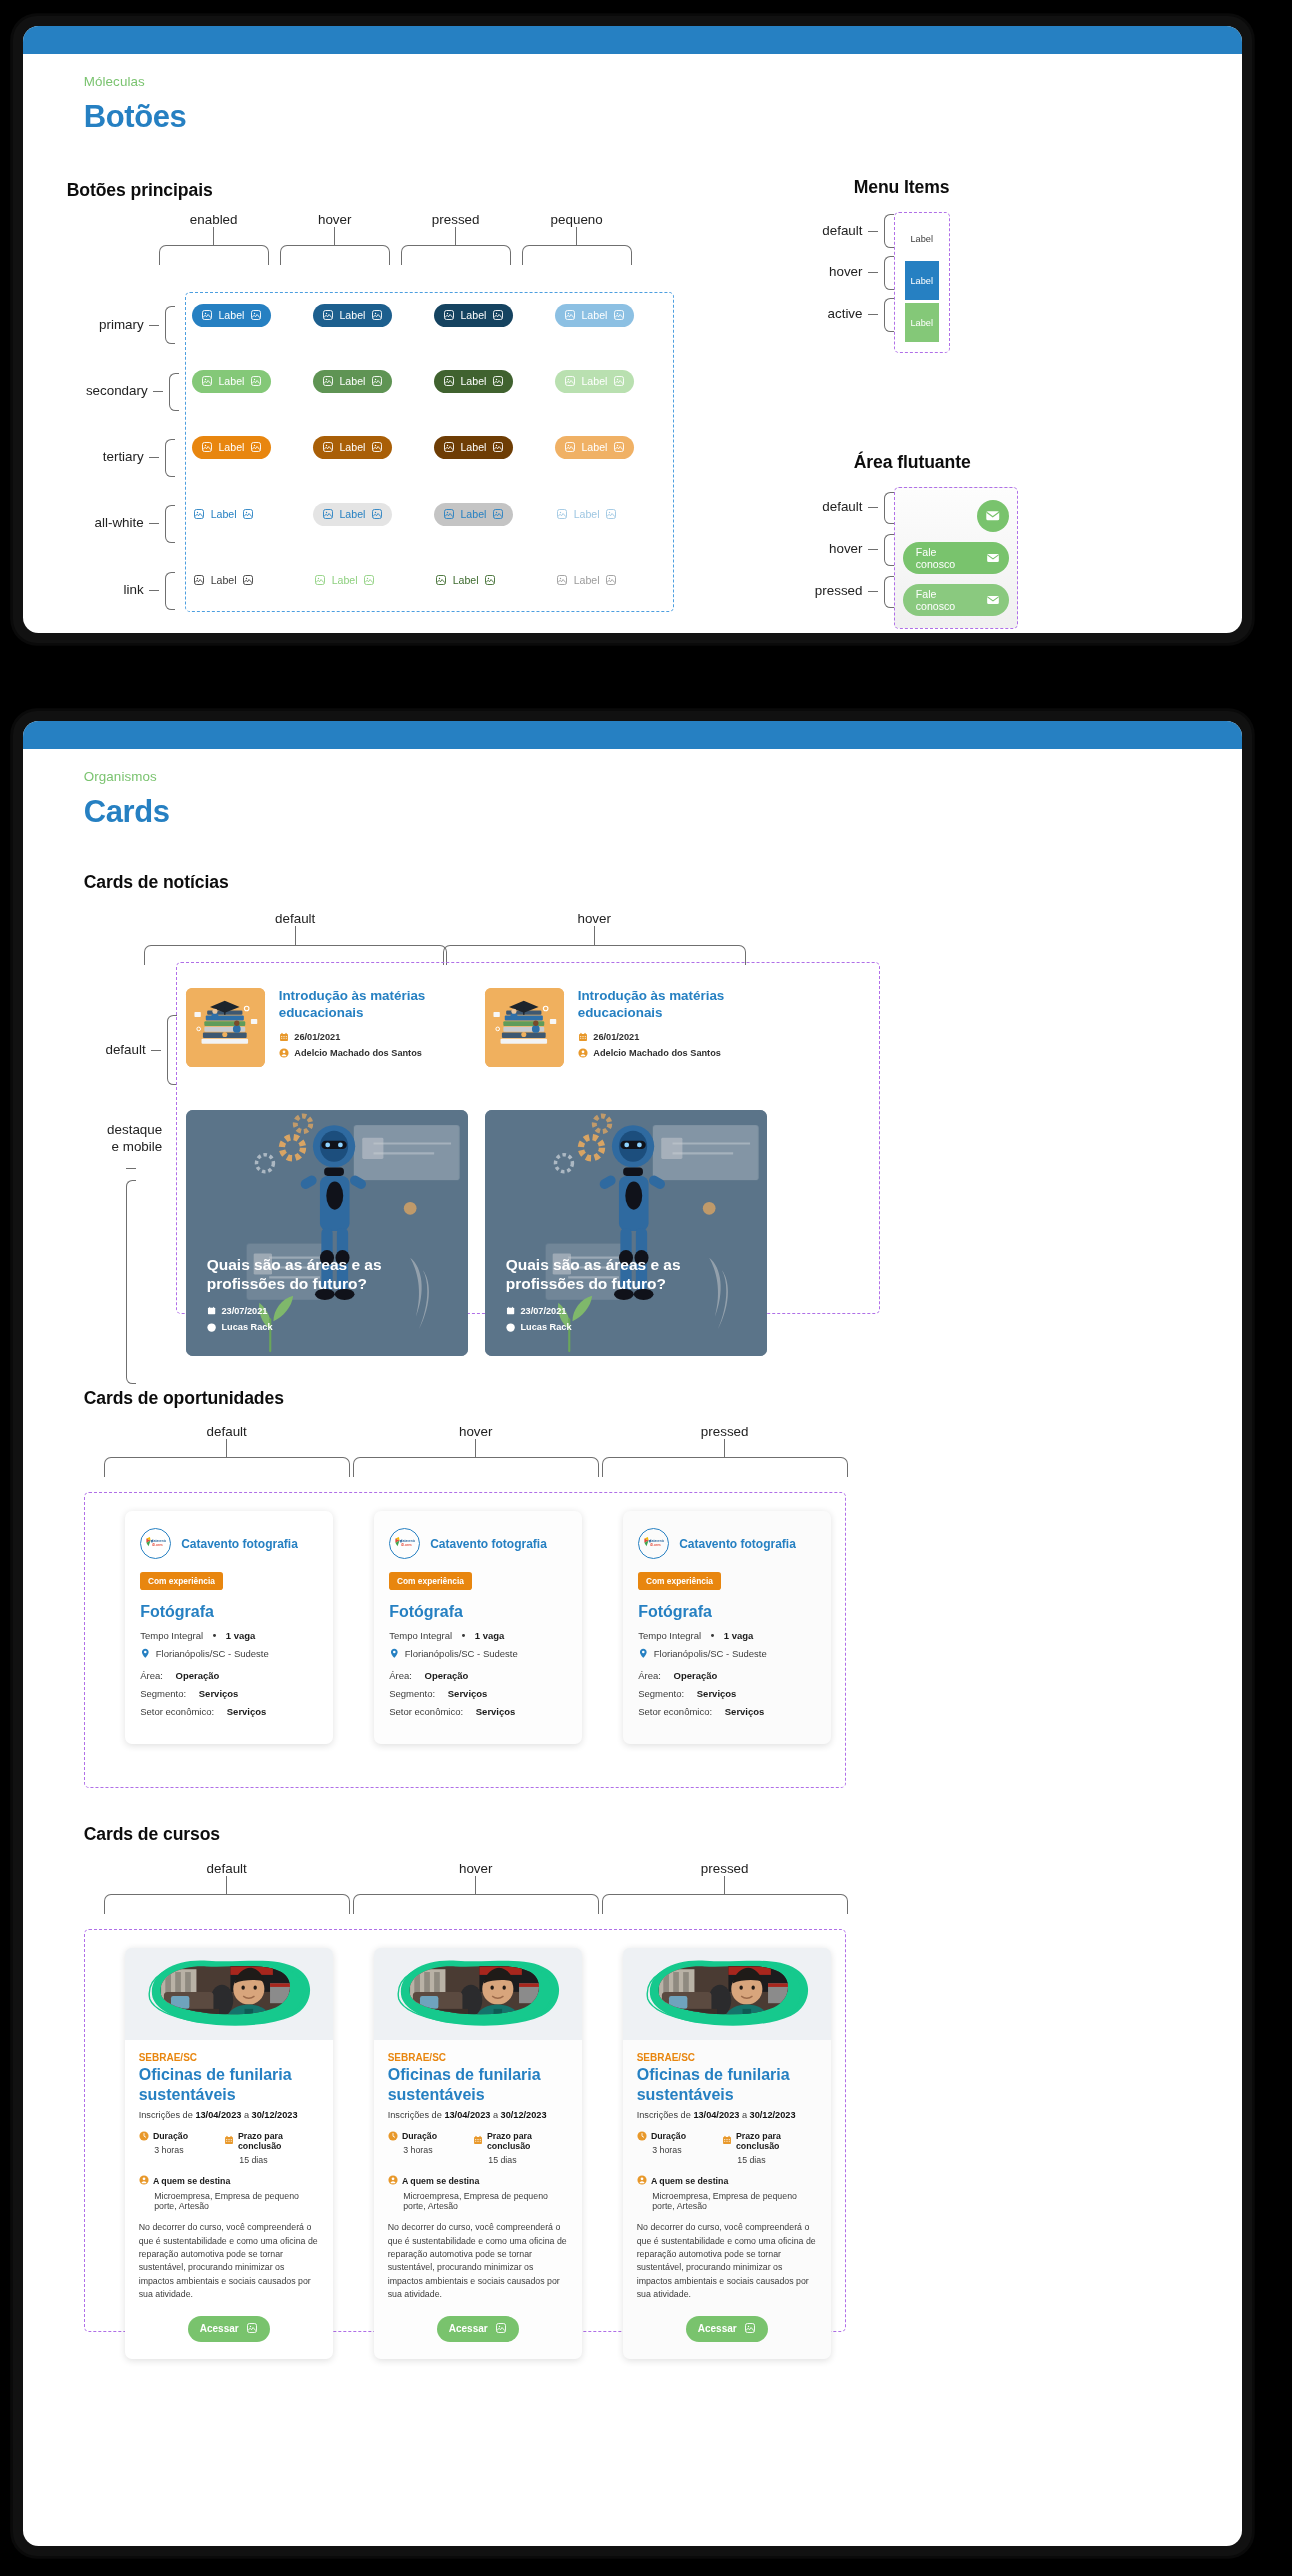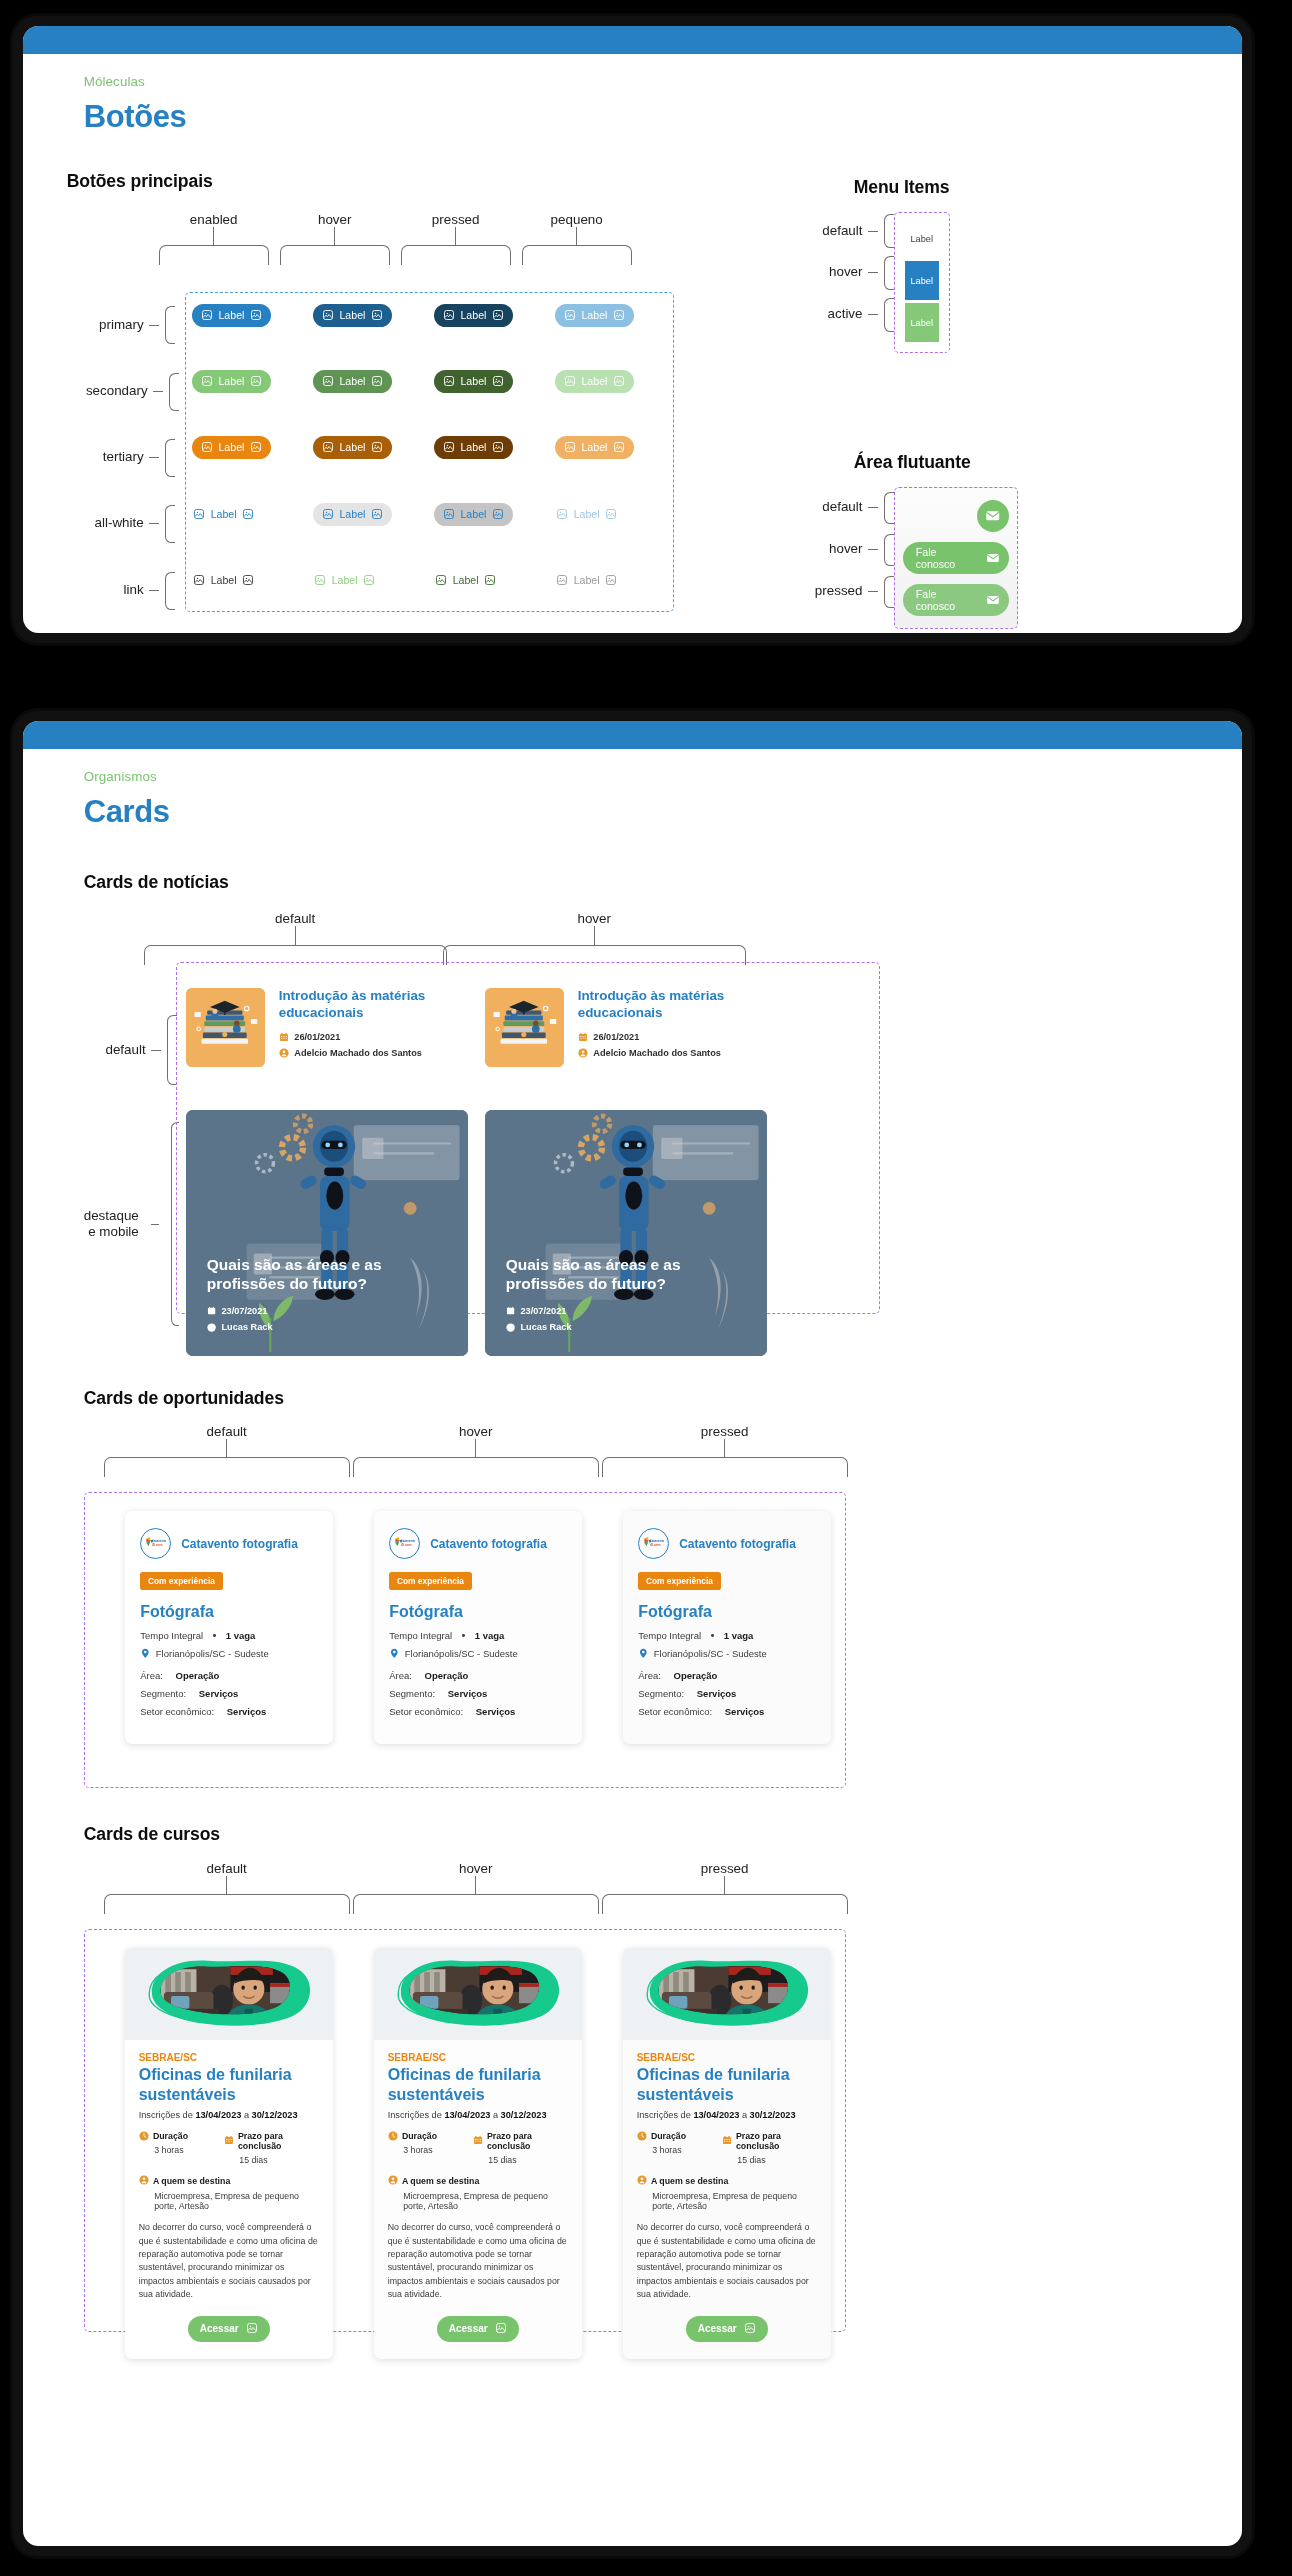--- a/index.html
+++ b/index.html
@@ -128,21 +128,21 @@
 </head>
 <body>
 
 <div class="frame" id="frame-botoes">
   <div class="frame-inner">
     <div class="topbar"></div>
     <div class="page">
       <div class="eyebrow">Móleculas</div>
       <div class="page-title">Botões</div>
 
-      <div style="position:absolute; left:44px; top:117px;" class="section-title">Botões principais</div>
+      <div style="position:absolute; left:44px; top:126px;" class="section-title">Botões principais</div>
 
       <div id="btn-cols" style="position:absolute; left:169px; top:158px; width:451px;">
           <div style="position: absolute; left: -33px; top: 0px; width: 110px;">
             <div class="col-label">enabled</div>
       <div class="stem"></div>
       <div class="bracket-top"></div>
           </div>
           <div style="position: absolute; left: 88px; top: 0px; width: 110px;">
             <div class="col-label">hover</div>
       <div class="stem"></div>
@@ -653,21 +653,21 @@
           <div style="position:absolute; left:359px; top:0; width:303px;">
       <div class="col-label">hover</div>
       <div class="stem"></div>
       <div class="bracket-top"></div>
           </div>
           <div style="position:absolute; left:0px; top:104px; width:95px; display:flex; align-items:center; gap:5.6px;">
      <div class="row-label" style="width:62px;">default</div>
      <div class="tick"></div>
      <div class="bracket-left" style="height:70px;"></div>
           </div>
-          <div style="position:absolute; left:0px; top:211px; width:95px; display:flex; align-items:center; gap:12px;">
+          <div style="position:absolute; left:0px; top:211px; width:95px; display:flex; align-items:center; gap:12px;flex-direction:column;">
      <div class="row-label" style="width:62px;">destaque
 e mobile</div>
      <div class="tick"></div>
      <div class="bracket-left" style="height:204px;"></div>
           </div>
           <div class="dash-purple" style="position:absolute; left:92px; top:51px; width:704px; height:352px;"></div>
           <div style="position:absolute; left:102px; top:77px; width:282px;">
             <div class="news-card">
       <div class="news-thumb"><svg width="79" height="79" viewBox="0 0 112 112">
       <rect width="112" height="112" fill="#f0b05e"></rect>

